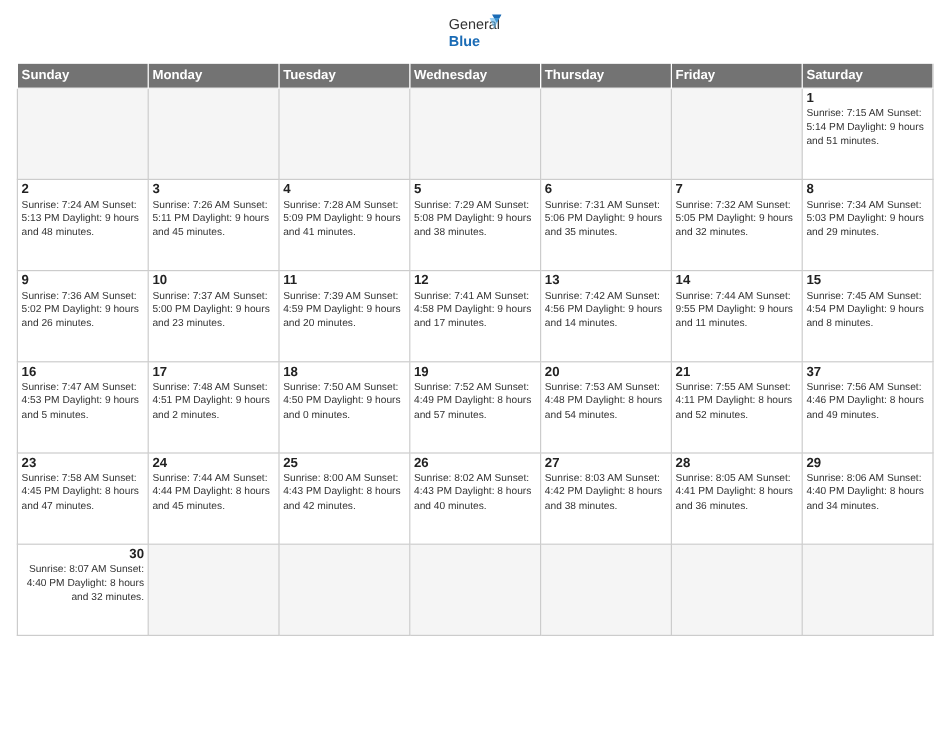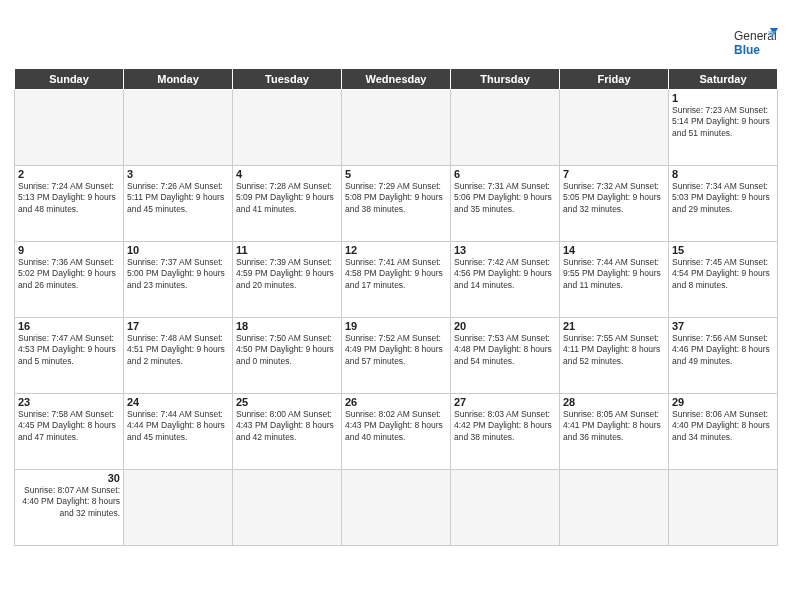--- a/index.html
+++ b/index.html
@@ -11,24 +11,23 @@
       overflow: hidden;
     }
     .page {
       width: 792px;
       height: 612px;
       background: #fff;
       padding: 10px 14px 10px 14px;
     }
     .header {
       display: flex;
-      justify-content: flex-end;
+      justify-content: center;
       align-items: flex-start;
       margin-bottom: 6px;
-      margin-top: 16px;
     }
     .logo {
       display: flex;
       align-items: center;
       gap: 4px;
     }
     .title-block {
       text-align: right;
     }
     .month-title {
@@ -40,26 +39,26 @@
     .location {
       font-size: 14px;
       color: #555;
     }
     .calendar {
       width: 100%;
       border-collapse: collapse;
       table-layout: fixed;
     }
     .calendar thead th {
-      background: #404040;
+      background: #737373;
       color: #fff;
       font-size: 11px;
       font-weight: bold;
       padding: 4px 3px;
-      text-align: center;
+      text-align: left;
       border: 1px solid #fff;
     }
     .calendar tbody td {
       border: 1px solid #ccc;
       vertical-align: top;
       padding: 2px 3px;
       height: 76px;
       background: #fff;
       font-size: 9px;
       color: #333;
@@ -118,21 +117,21 @@
     <tbody id="calendar-body">
     <tr>
           <td class="empty"></td>
           <td class="empty"></td>
           <td class="empty"></td>
           <td class="empty"></td>
           <td class="empty"></td>
           <td class="empty"></td>
           <td>
             <span class="day-number">1</span>
-            <div class="day-info">Sunrise: 7:23 AM
+            <div class="day-info">Sunrise: 7:15 AM
 Sunset: 5:14 PM
 Daylight: 9 hours and 51 minutes.</div>
           </td>
         </tr>
         <tr>
           <td>
             <span class="day-number">2</span>
             <div class="day-info">Sunrise: 7:24 AM
 Sunset: 5:13 PM
 Daylight: 9 hours and 48 minutes.</div>

